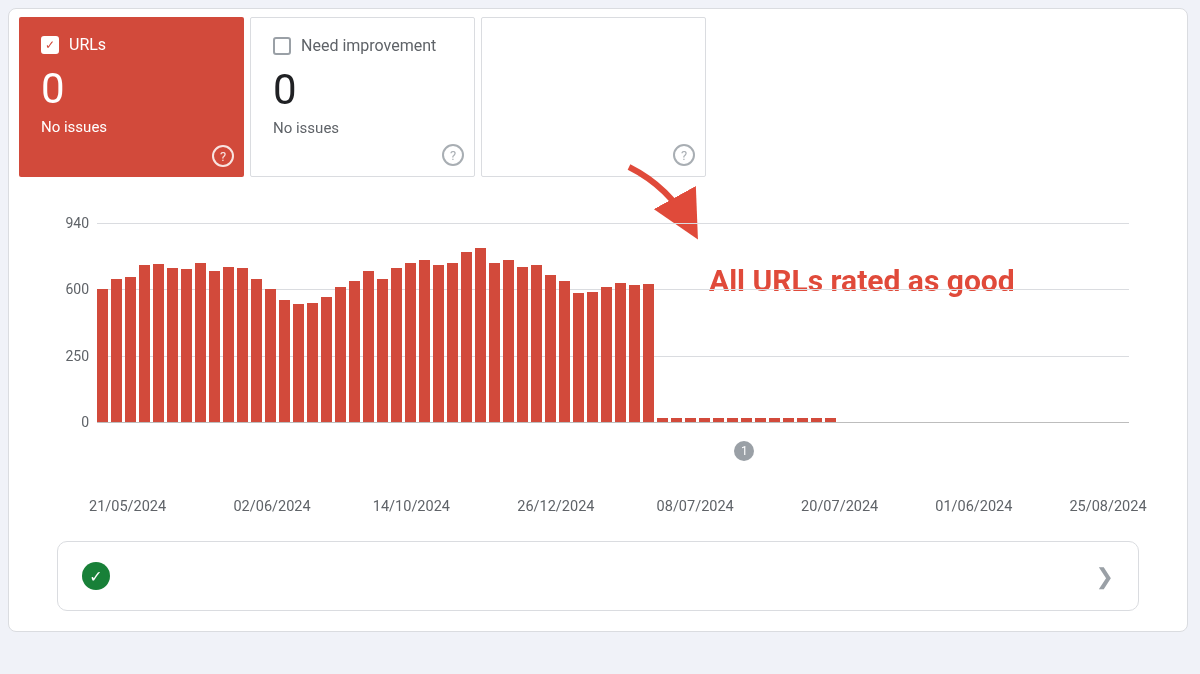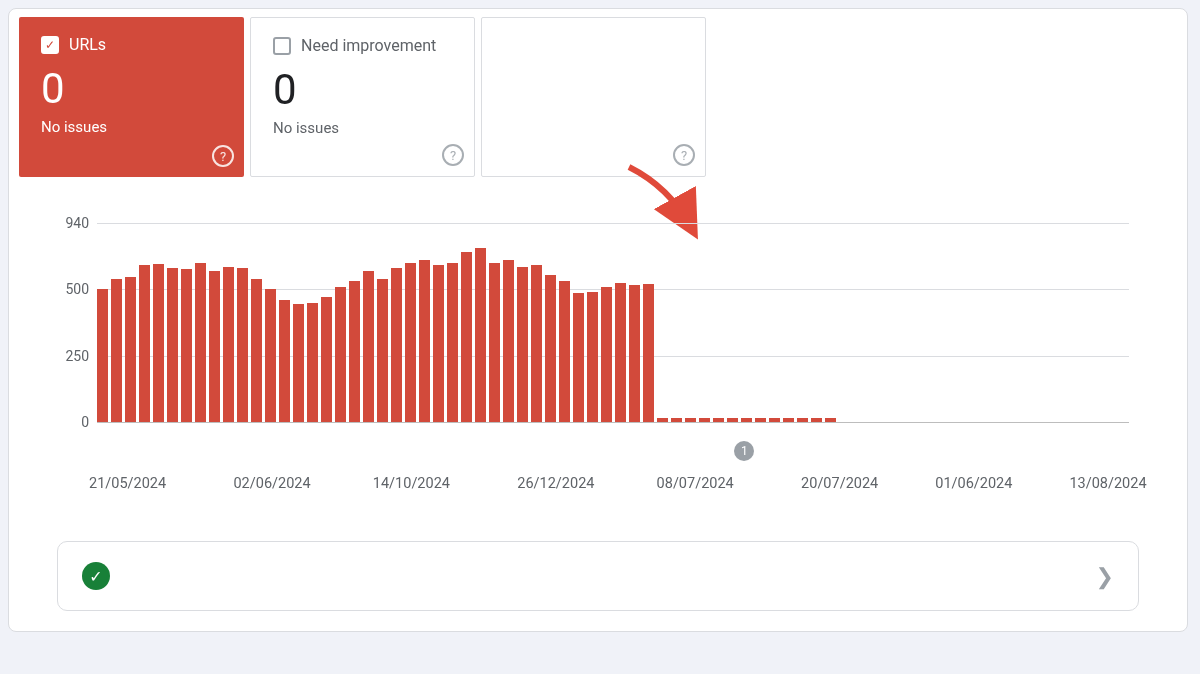--- a/index.html
+++ b/index.html
@@ -136,21 +136,21 @@
     background: var(--poor-red);
   }
   .x-ticks {
     position: absolute;
     left: 68px; right: 28px;
     top: 278px;
     display: flex;
     font-size: 14.5px;
     color: var(--text-gray);
   }
-  .x-tick { position:absolute; transform: translateX(-8px); white-space: nowrap; }
+  .x-tick { position:absolute; transform: translateX(-8px); white-space: nowrap; margin-top: 23px; }
   .badge-1 {
     position:absolute;
     width:20px; height:20px; border-radius:50%;
     background:#9aa0a6; color:#fff;
     font-size:12px; display:flex; align-items:center; justify-content:center;
     left: calc(68px + 56.5%);
     top: 244px;
   }
   
   .annotation {
@@ -229,27 +229,28 @@
 
     <svg class="arrow" viewBox="0 0 100 100">
       <defs>
         <marker id="ah" viewBox="0 0 10 10" refX="7" refY="5" markerWidth="8" markerHeight="8" orient="auto-start-reverse">
           <path d="M0,0 L10,5 L0,10 Z" fill="#e04a3a"></path>
         </marker>
       </defs>
       <path d="M10,10 Q50,30 72,70" stroke="#e04a3a" stroke-width="6" fill="none" marker-end="url(#ah)"></path>
     </svg>
 
+    <div class="annotation">All URLs rated as good</div>
 
     <div class="plot">
       <div class="grid-line" style="top:0%"></div>
       <div class="grid-line" style="top:33.33%"></div>
       <div class="grid-line" style="top:66.66%"></div>
       <span class="y-tick" style="top:0%">940</span>
-      <span class="y-tick" style="top:33.33%">500</span>
+      <span class="y-tick" style="top:33.33%">600</span>
       <span class="y-tick" style="top:66.66%">250</span>
       <span class="y-tick" style="top:100%">0</span>
       <div class="bars" id="bars">
           <div class="bar" style="height: 66.6667%;"></div>
           <div class="bar" style="height: 72%;"></div>
           <div class="bar" style="height: 72.6667%;"></div>
           <div class="bar" style="height: 78.6667%;"></div>
           <div class="bar" style="height: 79.3333%;"></div>
           <div class="bar" style="height: 77.3333%;"></div>
           <div class="bar" style="height: 76.6667%;"></div>
@@ -305,21 +306,21 @@
     <div class="badge-1">1</div>
 
     <div class="x-ticks">
       <span class="x-tick" style="left:0%">21/05/2024</span>
       <span class="x-tick" style="left:14%">02/06/2024</span>
       <span class="x-tick" style="left:27.5%">14/10/2024</span>
       <span class="x-tick" style="left:41.5%">26/12/2024</span>
       <span class="x-tick" style="left:55%">08/07/2024</span>
       <span class="x-tick" style="left:69%">20/07/2024</span>
       <span class="x-tick" style="left:82%">01/06/2024</span>
-      <span class="x-tick" style="left:95%">13/08/2024</span>
+      <span class="x-tick" style="left:95%">25/08/2024</span>
     </div>
   </div>
 
   <div class="good-urls-card">
     <span class="check-circle">✓</span>
     <span class="chevron">❯</span>
   </div>
 
 </div>
 

